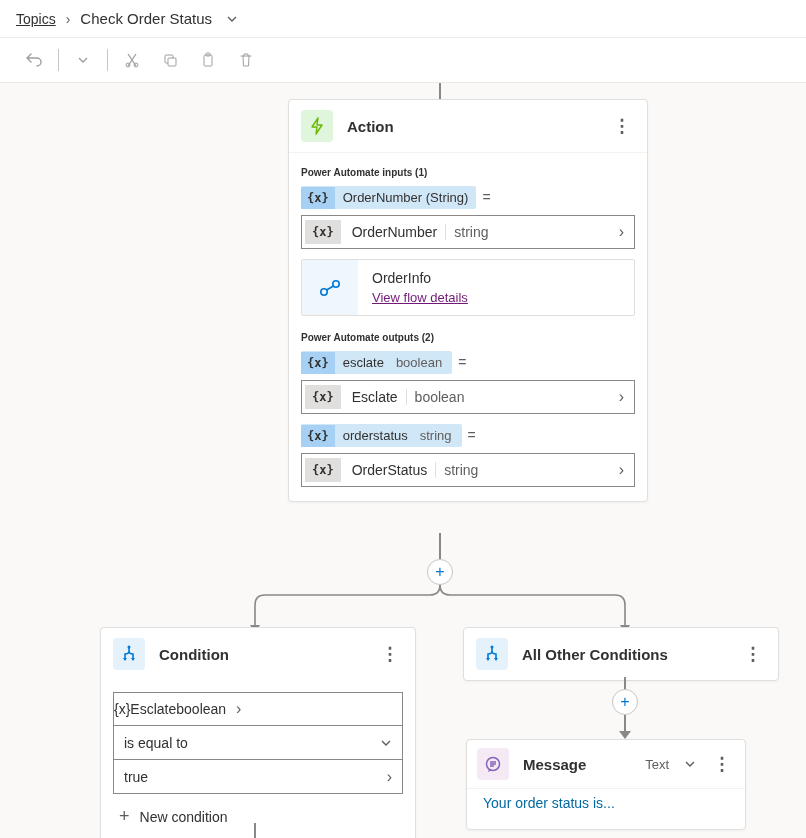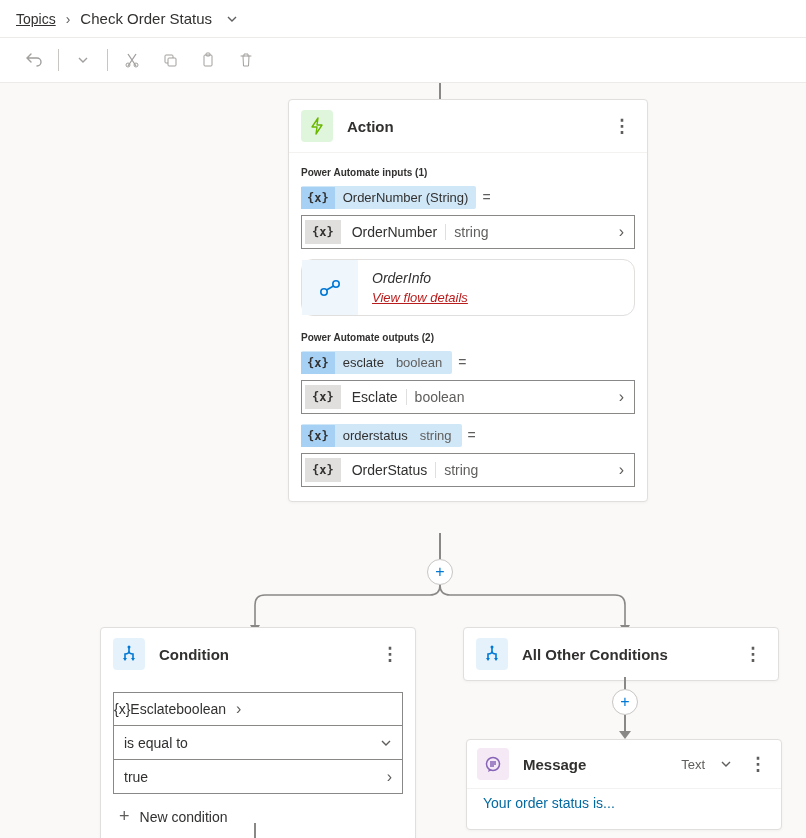--- a/index.html
+++ b/index.html
@@ -86,35 +86,34 @@
   cursor: pointer;
 }
 .field-row .vx2 { background: #e1dfdd; padding: 5px 7px; font-family: monospace; font-size: 12px; font-weight: 600; margin: 3px; }
 .field-row .fname { padding: 0 8px; flex-shrink: 0; }
 .field-row .ftype { padding: 0 8px; color: #605e5c; border-left: 1px solid #e1dfdd; }
 .field-row .spacer { flex: 1; }
 .field-row .arrow { padding: 0 10px; color: #605e5c; font-size: 16px; }
 .flow-card {
   display: flex;
   border: 1px solid #e1dfdd;
-  border-radius: 12px;
+  border-radius: 2px;
   padding: 0;
   margin: 10px 0 16px;
   align-items: stretch;
-  font-style: italic;
 }
 .flow-card .flow-icon {
   width: 56px;
   background: #eff6fc;
   display: flex; align-items: center; justify-content: center;
   color: #0078d4;
 }
 .flow-card .flow-text { padding: 10px 14px; }
 .flow-card .flow-title { font-size: 14px; margin-bottom: 3px; }
-.flow-card .flow-link { color: #b91c1c; text-decoration: underline; font-size: 13px; cursor: pointer; }
+.flow-card .flow-link { color: #701a75; text-decoration: underline; font-size: 13px; cursor: pointer; }
 .plus-btn {
   position: absolute;
   width: 26px; height: 26px; border-radius: 50%;
   background: #fff; border: 1px solid #c8c6c4;
   display: flex; align-items: center; justify-content: center;
   color: #0078d4; font-size: 16px; cursor: pointer;
   left: 50%; transform: translateX(-50%);
   z-index: 5;
 }
 .branch-svg { position: absolute; }
@@ -339,21 +338,21 @@
     </div>
   </div>
 
   <div class="connector-v" style="top:594px; height:14px; left:625px;"></div>
   <div class="plus-btn" style="top:606px; left:625px;">+</div>
   <div class="connector-v" style="top:632px; height:20px; left:625px;"></div>
   <svg style="position:absolute; left:619px; top:648px;" width="12" height="8">
       <path d="M0 0 L6 8 L12 0 Z" fill="#8a8886"></path>
     </svg>
 
-  <div class="node" style="left:466px; top:656px; width:316px;">
+  <div class="node" style="left:466px; top:656px; width:280px;">
     <div class="msg-header">
       <div class="node-icon purple">
         <svg width="18" height="18" viewBox="0 0 18 18">
             <circle cx="9" cy="9" r="6.5" stroke="#8764b8" stroke-width="1.5" fill="none"></circle>
             <path d="M6 7 H12 M6 9 H12 M6 11 H10" stroke="#8764b8" stroke-width="1.3"></path>
             <path d="M5 14 L4 17 L8 15" fill="#8764b8"></path>
           </svg>
       </div>
       <div class="node-title">Message</div>
       <div class="pill">

